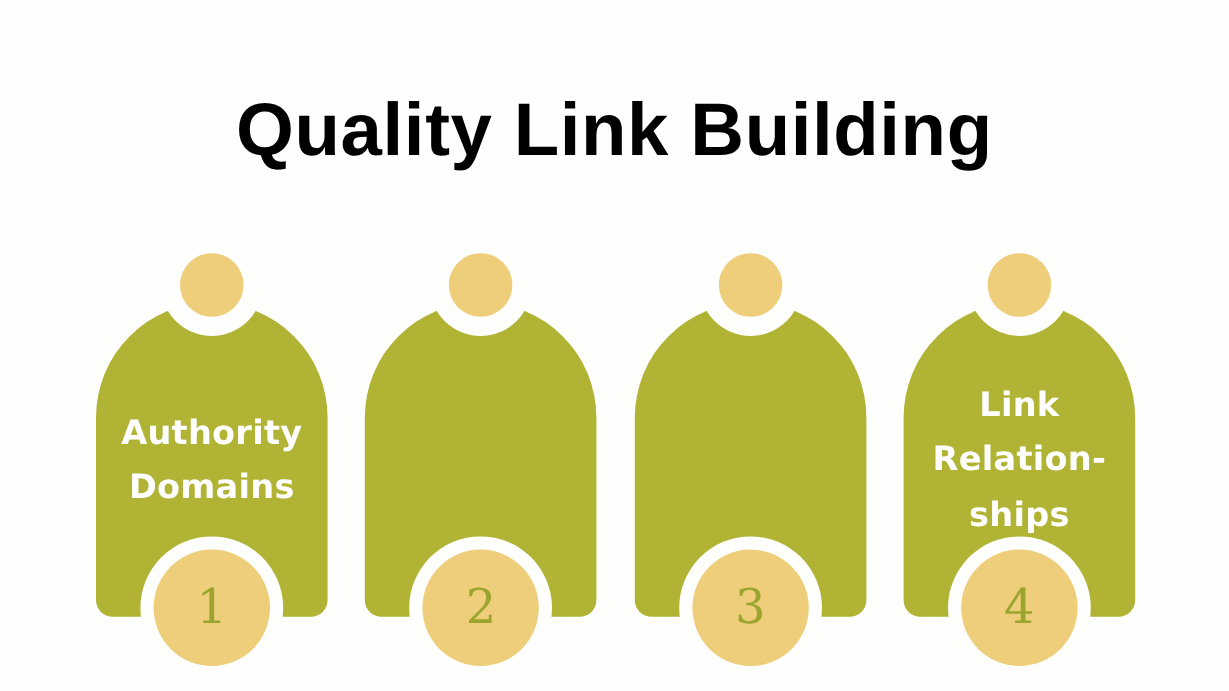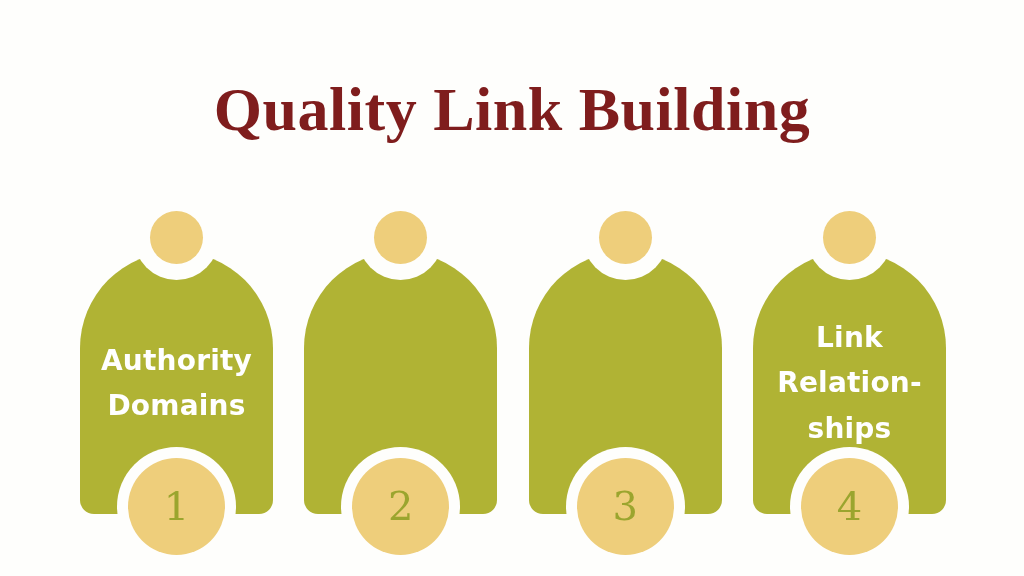--- a/index.html
+++ b/index.html
@@ -21,25 +21,25 @@
     background: #fefefc;
   }
 
   
   #title {
     position: absolute;
     left: 0;
     top: 78px;
     width: 1024px;
     text-align: center;
-    font-family: Liberation Serif, serif;
+    font-family: Liberation Sans, sans-serif;
     font-weight: bold;
     font-size: 62px;
     letter-spacing: 0.5px;
-    color: #7f1d1d;
+    color: #000000;
     line-height: 1;
     white-space: nowrap;
   }
 
   
   #cards {
     position: absolute;
     left: 80px;
     top: 195px;
     width: 866px;

